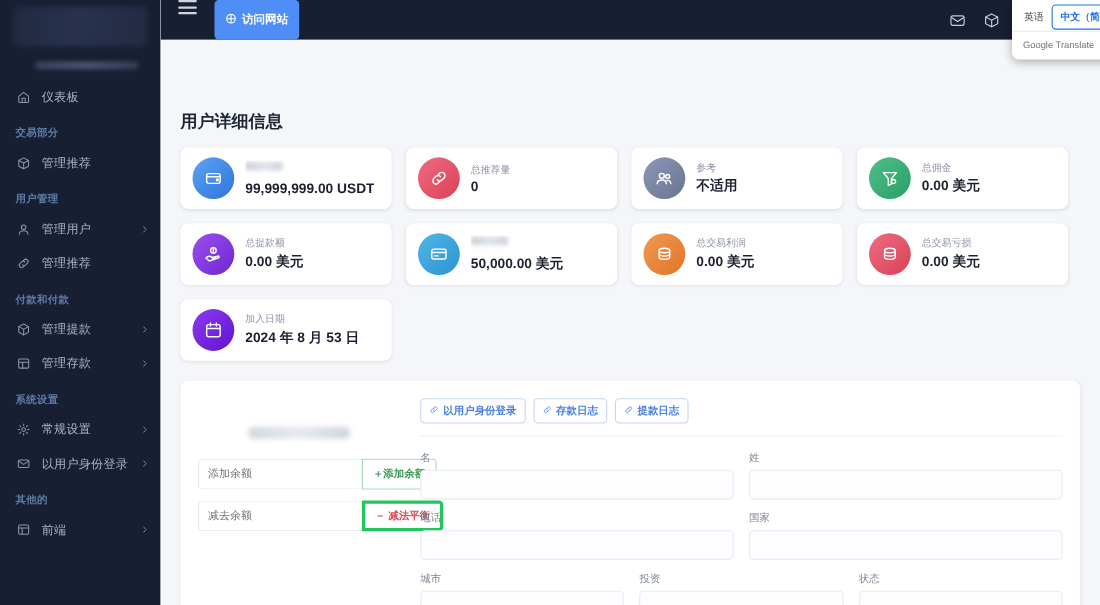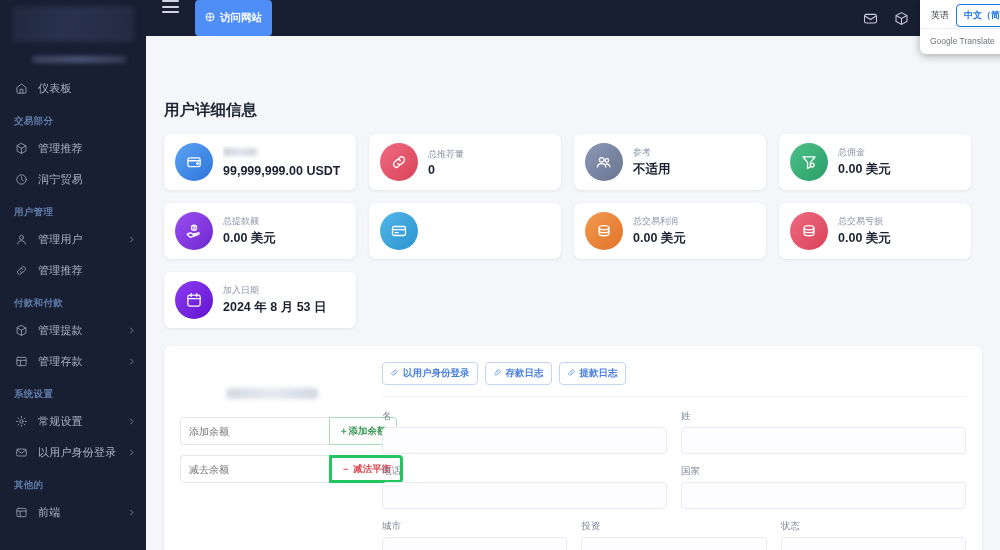--- a/index.html
+++ b/index.html
@@ -220,29 +220,20 @@
         </div>
         <div class="nav-section">交易部分</div>
         <div class="nav-item">
           <span class="ic">
             <svg viewBox="0 0 20 20" fill="none" stroke="currentColor" stroke-width="1.45" stroke-linecap="round" stroke-linejoin="round">
               <path d="M10 2.4 16.8 6v8L10 17.6 3.2 14V6z"></path>
               <path d="M3.2 6 10 9.6 16.8 6M10 9.6v8"></path>
             </svg>
           </span>
           <span class="nav-label">管理推荐</span>
-        </div>
-        <div class="nav-item">
-          <span class="ic">
-            <svg viewBox="0 0 20 20" fill="none" stroke="currentColor" stroke-width="1.45" stroke-linecap="round" stroke-linejoin="round">
-              <circle cx="10" cy="10" r="7.2"></circle>
-              <path d="M10 5.8V10l2.8 1.7"></path>
-            </svg>
-          </span>
-          <span class="nav-label">润宁贸易</span>
         </div>
         <div class="nav-section">用户管理</div>
         <div class="nav-item">
           <span class="ic">
             <svg viewBox="0 0 20 20" fill="none" stroke="currentColor" stroke-width="1.45" stroke-linecap="round" stroke-linejoin="round">
               <circle cx="10" cy="7" r="3.1"></circle>
               <path d="M4 17c0-3.3 2.7-5 6-5s6 1.7 6 5"></path>
             </svg>
           </span>
           <span class="nav-label">管理用户</span>
@@ -442,20 +433,21 @@
             </div>
           </div>
           <div class="card">
             <div class="card-ic" style="background:linear-gradient(135deg,#52b6e8,#2b93d0)">
               <svg viewBox="0 0 20 20" fill="none" stroke="currentColor" stroke-width="1.45" stroke-linecap="round" stroke-linejoin="round">
                 <rect x="2.8" y="5" width="14.4" height="10" rx="2"></rect>
                 <path d="M2.8 8.4h14.4"></path>
                 <path d="M5.6 11.8h3.6"></path>
               </svg>
             </div>
+            <div class="card-txt"><div class="card-label blurred"></div><div class="card-val">50,000.00 美元</div></div>
           </div>
           <div class="card">
             <div class="card-ic" style="background:linear-gradient(135deg,#f09a4e,#e2732a)">
               <svg viewBox="0 0 20 20" fill="none" stroke="currentColor" stroke-width="1.45" stroke-linecap="round" stroke-linejoin="round">
                 <ellipse cx="10" cy="6.4" rx="5.4" ry="2.3"></ellipse>
                 <path d="M4.6 6.4v3.2c0 1.3 2.4 2.3 5.4 2.3s5.4-1 5.4-2.3V6.4"></path>
                 <path d="M4.6 9.8V13c0 1.3 2.4 2.3 5.4 2.3s5.4-1 5.4-2.3V9.8"></path>
               </svg>
             </div>
             <div class="card-txt">

